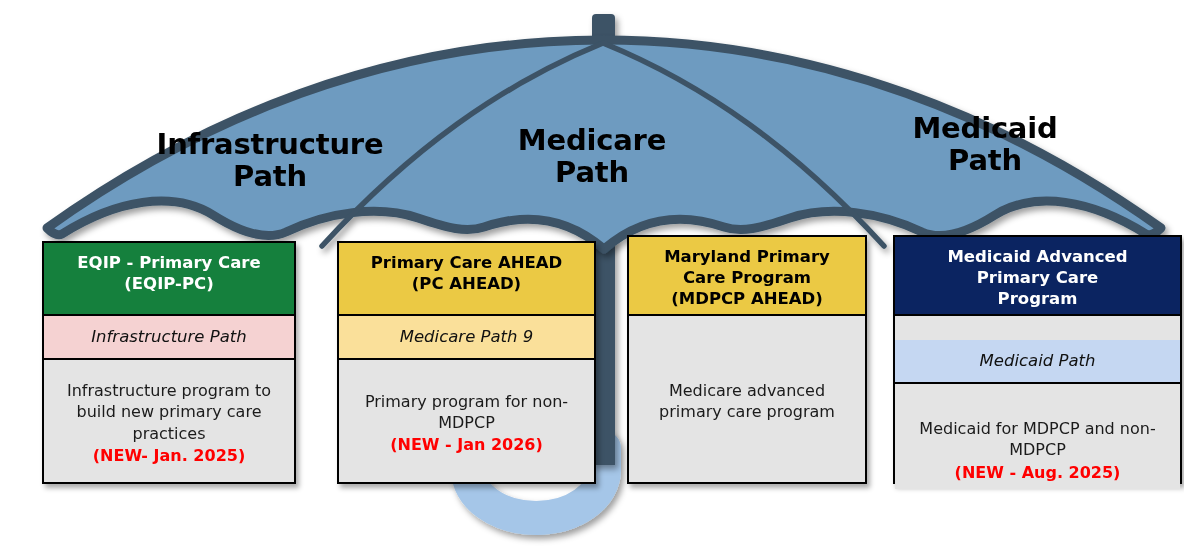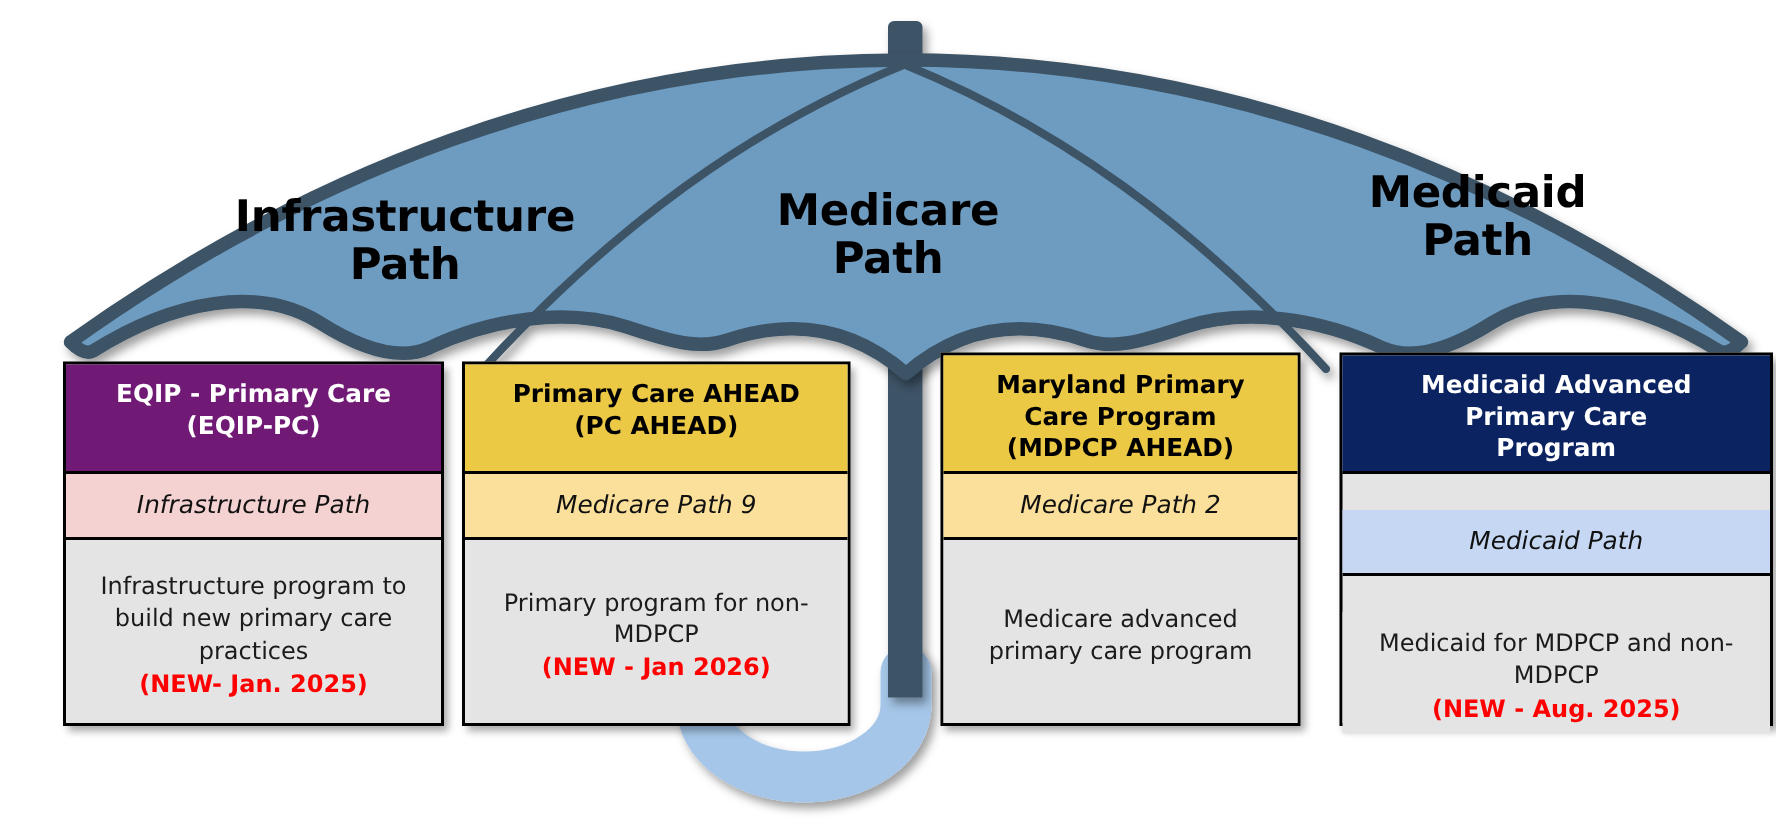--- a/index.html
+++ b/index.html
@@ -90,21 +90,21 @@
   .card-body .new-tag {
     display: block;
     color: #FF0000;
     font-weight: bold;
     margin-top: 1px;
   }
   .card-body .new-tag:empty { display: none; }
 
   
   #card-eqip-pc   { left: 42px;  top: 241px; width: 254px; height: 243px; }
-  #card-pc-ahead  { left: 308px; top: 241px; width: 259px; height: 243px; }
+  #card-pc-ahead  { left: 337px; top: 241px; width: 259px; height: 243px; }
   #card-mdpcp     { left: 627px; top: 235px; width: 240px; height: 249px; }
   #card-medicaid  { left: 893px; top: 235px; width: 289px; height: 249px; gap: 24px; }
 
   #card-eqip-pc  .card-header { height: 73px; }
   #card-pc-ahead .card-header { height: 73px; }
   #card-mdpcp    .card-header { height: 79px; }
   #card-medicaid .card-header { height: 79px; }
 </style>
 </head>
 <body>
@@ -156,21 +156,21 @@
   </svg>
 
   <div class="canopy-label" id="label-infrastructure">Infrastructure
 Path</div>
   <div class="canopy-label" id="label-medicare">Medicare
 Path</div>
   <div class="canopy-label" id="label-medicaid">Medicaid
 Path</div>
 
   <div class="card" id="card-eqip-pc">
-    <div class="card-header" style="background: #701a75; color: rgb(255, 255, 255);">EQIP - Primary Care
+    <div class="card-header" style="background: #15803d; color: rgb(255, 255, 255);">EQIP - Primary Care
 (EQIP-PC)</div>
     <div class="card-path" style="background: rgb(245, 210, 210);">Infrastructure Path</div>
     <div class="card-body">
       <span class="desc">Infrastructure program to build new primary care practices</span>
       <span class="new-tag">(NEW- Jan. 2025)</span>
     </div>
   </div>
 
   <div class="card" id="card-pc-ahead">
     <div class="card-header" style="background: rgb(235, 201, 68); color: rgb(0, 0, 0);">Primary Care AHEAD
@@ -179,21 +179,20 @@
     <div class="card-body">
       <span class="desc">Primary program for non-MDPCP</span>
       <span class="new-tag">(NEW - Jan 2026)</span>
     </div>
   </div>
 
   <div class="card" id="card-mdpcp">
     <div class="card-header" style="background: rgb(235, 201, 68); color: rgb(0, 0, 0);">Maryland Primary
 Care Program
 (MDPCP AHEAD)</div>
-    <div class="card-path" style="background: rgb(250, 224, 154);">Medicare Path 2</div>
     <div class="card-body">
       <span class="desc">Medicare advanced primary care program</span>
       
     </div>
   </div>
 
   <div class="card" id="card-medicaid">
     <div class="card-header" style="background: rgb(11, 36, 97); color: rgb(255, 255, 255);">Medicaid Advanced
 Primary Care
 Program</div>

